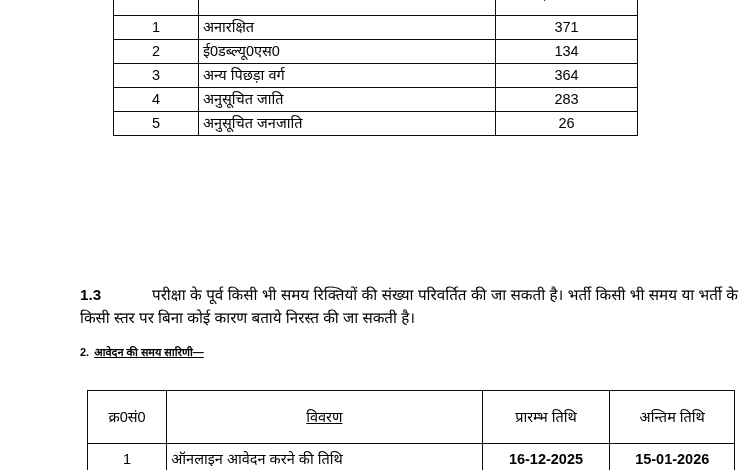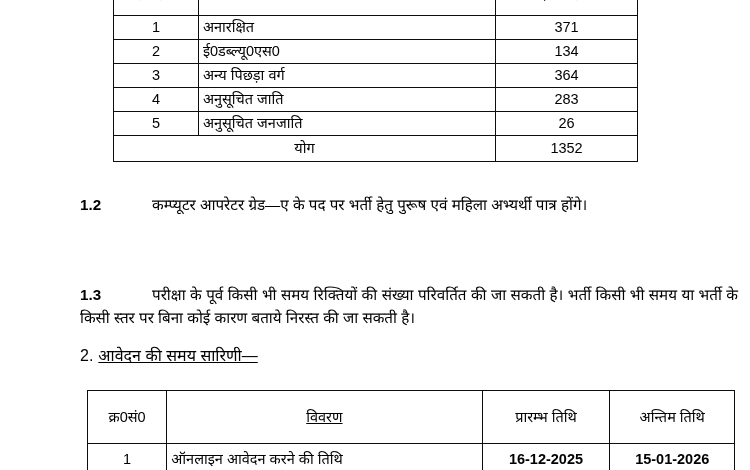--- a/index.html
+++ b/index.html
@@ -76,22 +76,22 @@
   }
 
   #para-1-2 { left: 80px; top: 193px; width: 658px; }
   #para-1-3 { left: 80px; top: 258px; width: 658px; margin-top: 25px; }
 
   
   .section-heading {
     position: absolute;
     left: 80px;
     top: 344px;
-    font-size: 16px;
-    font-weight: normal;
+    font-size: 11px;
+    font-weight: bold;
   }
   .section-heading .sh-num { margin-right: 5px; }
   .section-heading .sh-text { text-decoration: underline; }
 
   
   .sched-table-wrap {
     position: absolute;
     left: 87px;
     top: 390px;
     width: 648px;
@@ -154,31 +154,24 @@
       <tr class="vac-row">
         <td class="c-sn">4</td>
         <td class="c-name">अनुसूचित जाति</td>
         <td class="c-num">283</td>
       </tr>
       <tr class="vac-row">
         <td class="c-sn">5</td>
         <td class="c-name">अनुसूचित जनजाति</td>
         <td class="c-num">26</td>
       </tr>
-      <tr class="vac-total">
-        <td class="t-label" colspan="2">योग</td>
-        <td class="c-num">1352</td>
-      </tr>
     </tbody>
       </table>
   </div>
 
-  <div class="para" id="para-1-2">
-    <span class="num">1.2</span><span class="gap"></span><span>कम्प्यूटर आपरेटर ग्रेड—ए के पद पर भर्ती हेतु पुरूष एवं महिला अभ्यर्थी पात्र होंगे।</span>
-  </div>
 
   <div class="para" id="para-1-3">
     <span class="num">1.3</span><span class="gap"></span><span>परीक्षा के पूर्व किसी भी समय रिक्तियों की संख्या परिवर्तित की जा सकती है। भर्ती किसी भी समय या भर्ती के किसी स्तर पर बिना कोई कारण बताये निरस्त की जा सकती है।</span>
   </div>
 
   <div class="section-heading">
     <span class="sh-num">2.</span><span class="sh-text">आवेदन की समय सारिणी—</span>
   </div>
 
   <div class="sched-table-wrap">

